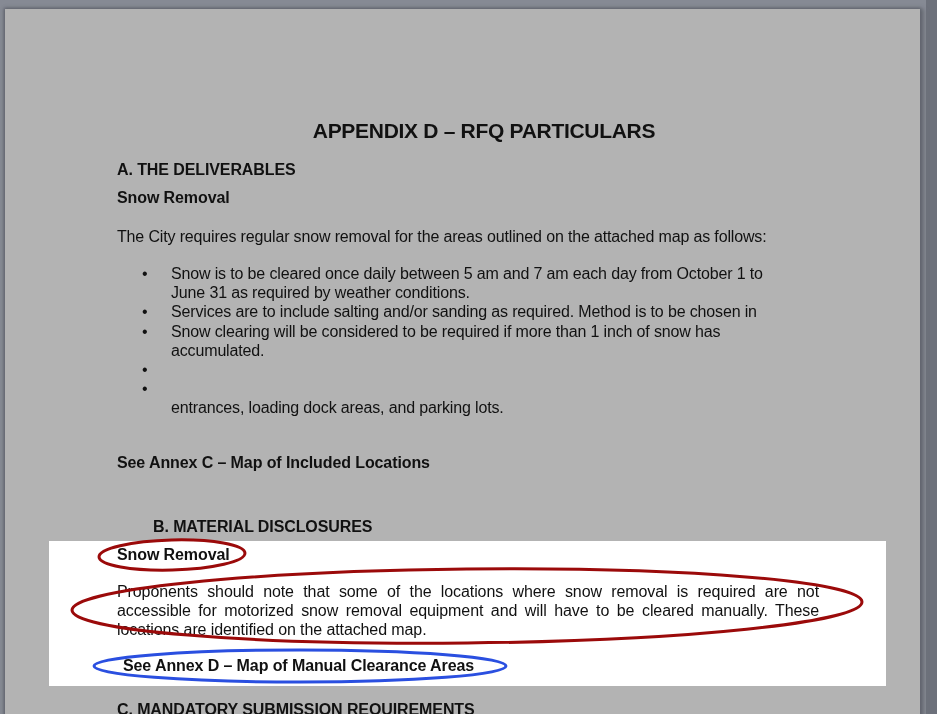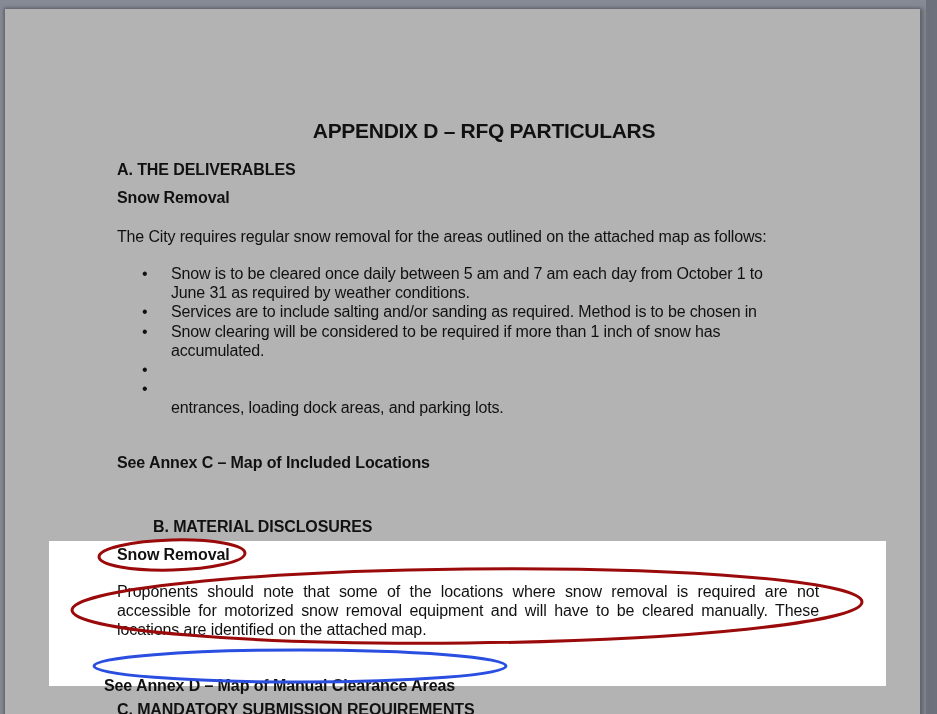--- a/index.html
+++ b/index.html
@@ -147,21 +147,21 @@
   </li>
 </ul>
 
 <div class="txt h-section" style="left:117px; top:454px;">See Annex C – Map of Included Locations</div>
 
 <div class="txt h-section" style="left:117px; top:518px;margin-left:36px;">B. MATERIAL DISCLOSURES</div>
 <div class="txt h-section" style="left:117px; top:546px;">Snow Removal</div>
 
 <p class="justified">Proponents should note that some of the locations where snow removal is required are not accessible for motorized snow removal equipment and will have to be cleared manually. These locations are identified on the attached map.</p>
 
-<div class="txt h-section" style="left:104px; top:657px;margin-top:20px;">See Annex D – Map of Manual Clearance Areas</div>
+<div class="txt h-section" style="left:123px; top:657px;">See Annex D – Map of Manual Clearance Areas</div>
 
 <div class="txt h-section" style="left:117px; top:701px;">C. MANDATORY SUBMISSION REQUIREMENTS</div>
 
 <svg class="annotations" viewBox="0 0 937 714">
   <ellipse cx="172" cy="555" rx="73" ry="15" fill="none" stroke="#9b0a0a" stroke-width="3" transform="rotate(-1.5 172 555)"></ellipse>
   <ellipse cx="467" cy="606" rx="395" ry="37" fill="none" stroke="#9b0a0a" stroke-width="3" transform="rotate(-0.6 467 606)"></ellipse>
   <ellipse cx="300" cy="666" rx="206" ry="16" fill="none" stroke="#2a4fe0" stroke-width="3"></ellipse>
 </svg>
 
 </body></html>

